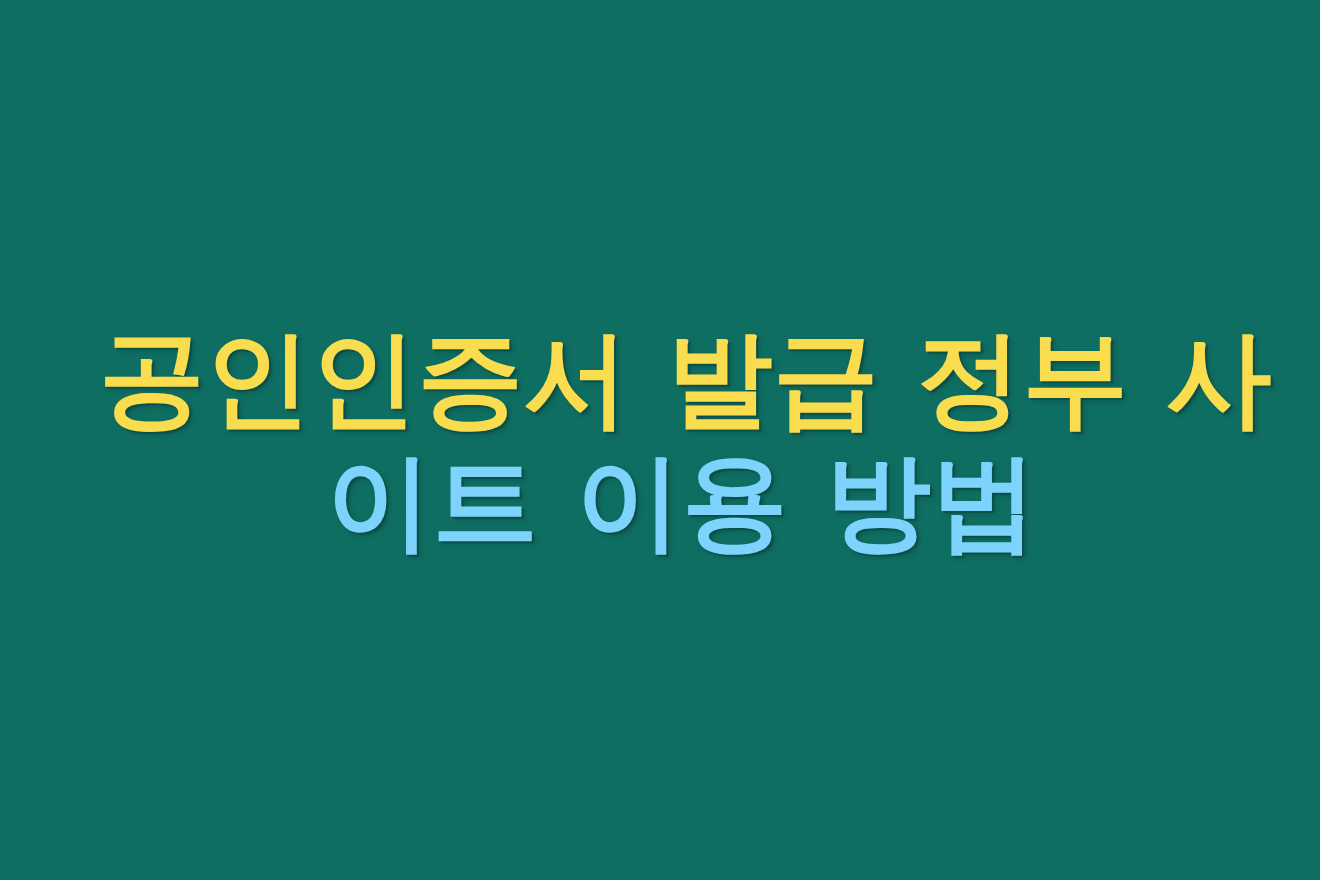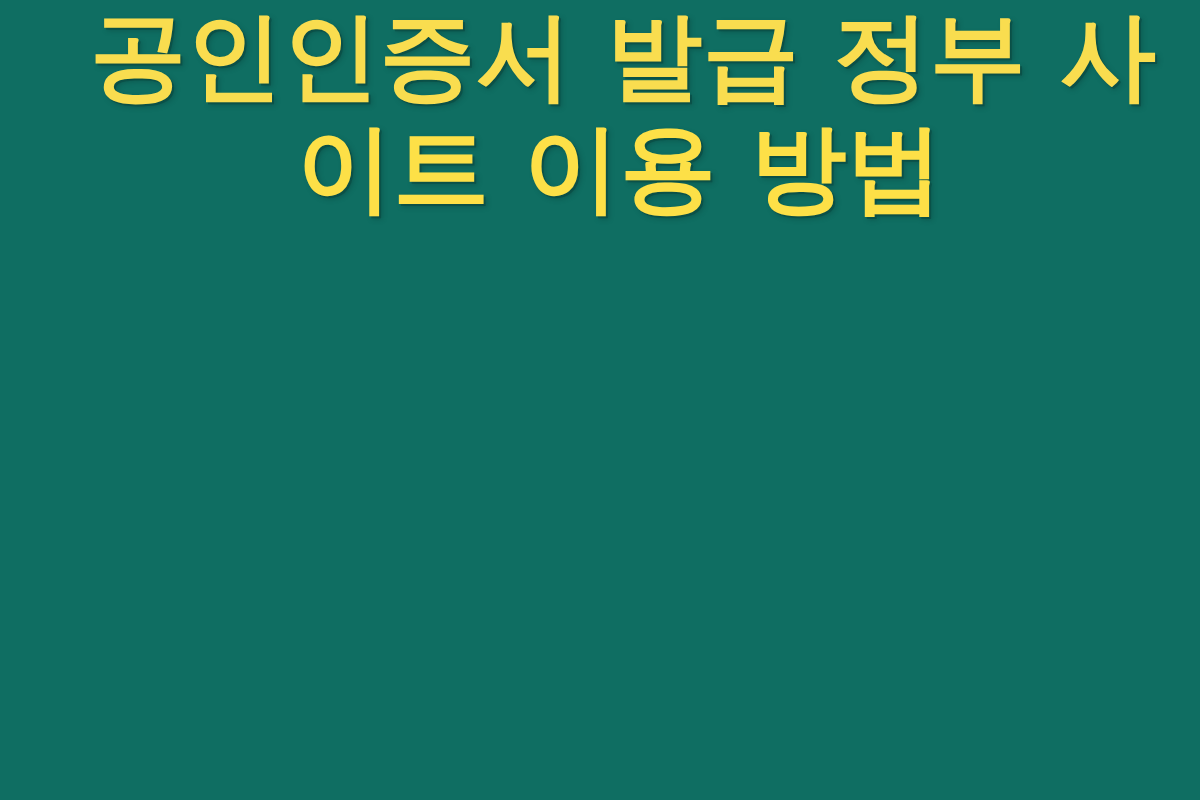--- a/index.html
+++ b/index.html
@@ -14,21 +14,21 @@
     overflow: hidden;
     font-family: "DejaVu Sans", sans-serif;
   }
 
   #banner {
     position: relative;
     width: 1200px;
     height: 800px;
     background: #0f6e62;
     display: flex;
-    align-items: flex-start;
+    align-items: center;
     justify-content: center;
     box-sizing: border-box;
     padding-left: 40px;
   }
 
   #title-block {
     width: 1060px;
     text-align: center;
     line-height: 1.17;
     user-select: none;
@@ -53,17 +53,17 @@
 </style>
 </head>
 <body>
 
 <div id="banner" style="background: rgb(15, 110, 98);">
 
   <div id="title-block">
 
     <span class="title-line" id="title-line-1" style="color: rgb(249, 221, 79); font-size: 96px;">공인인증서 발급 정부 사</span>
 
-    <span class="title-line" id="title-line-2" style="color: #fde047; font-size: 96px;">이트 이용 방법</span>
+    <span class="title-line" id="title-line-2" style="color: #7dd3fc; font-size: 96px;">이트 이용 방법</span>
 
   </div>
 
 </div>
 
 </body></html>

